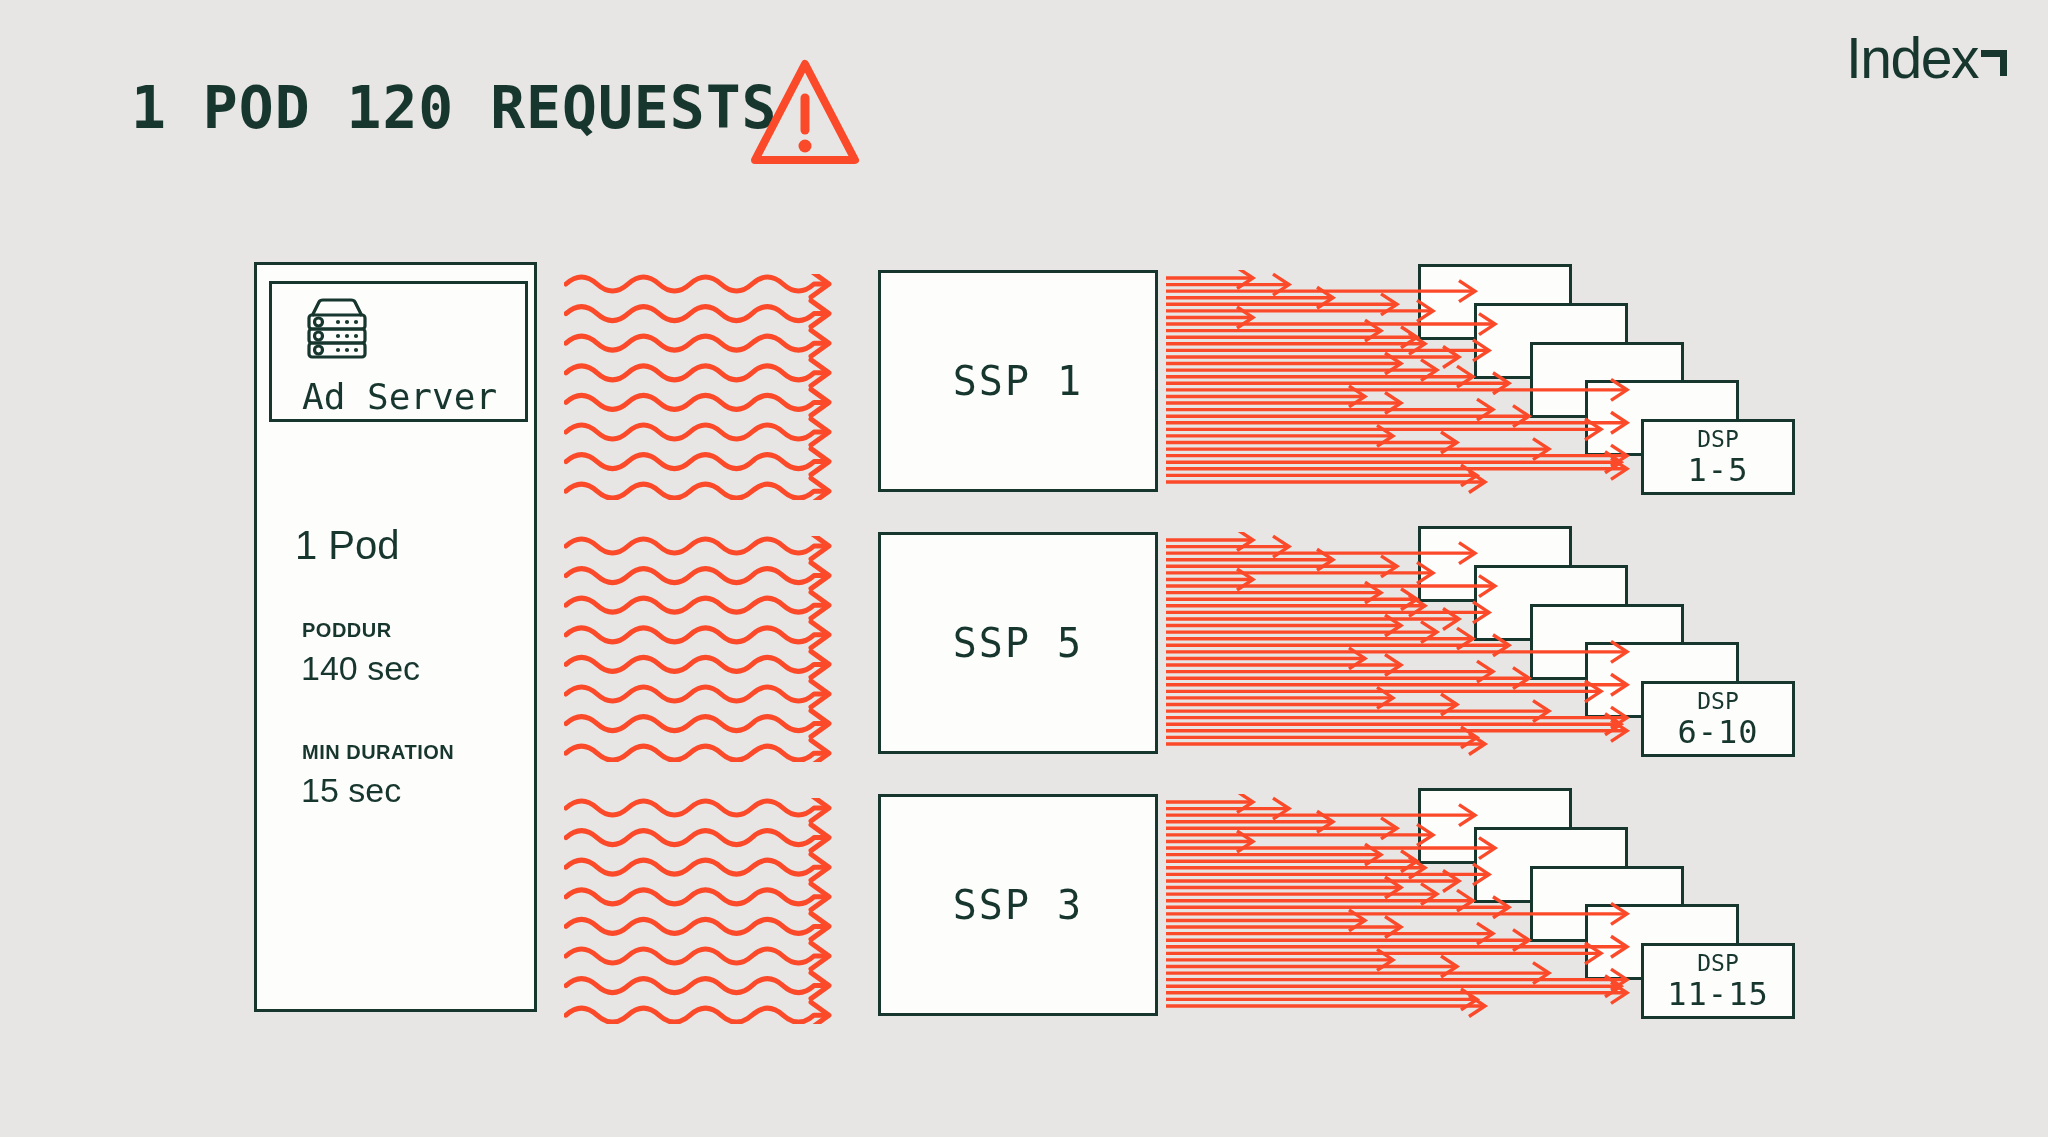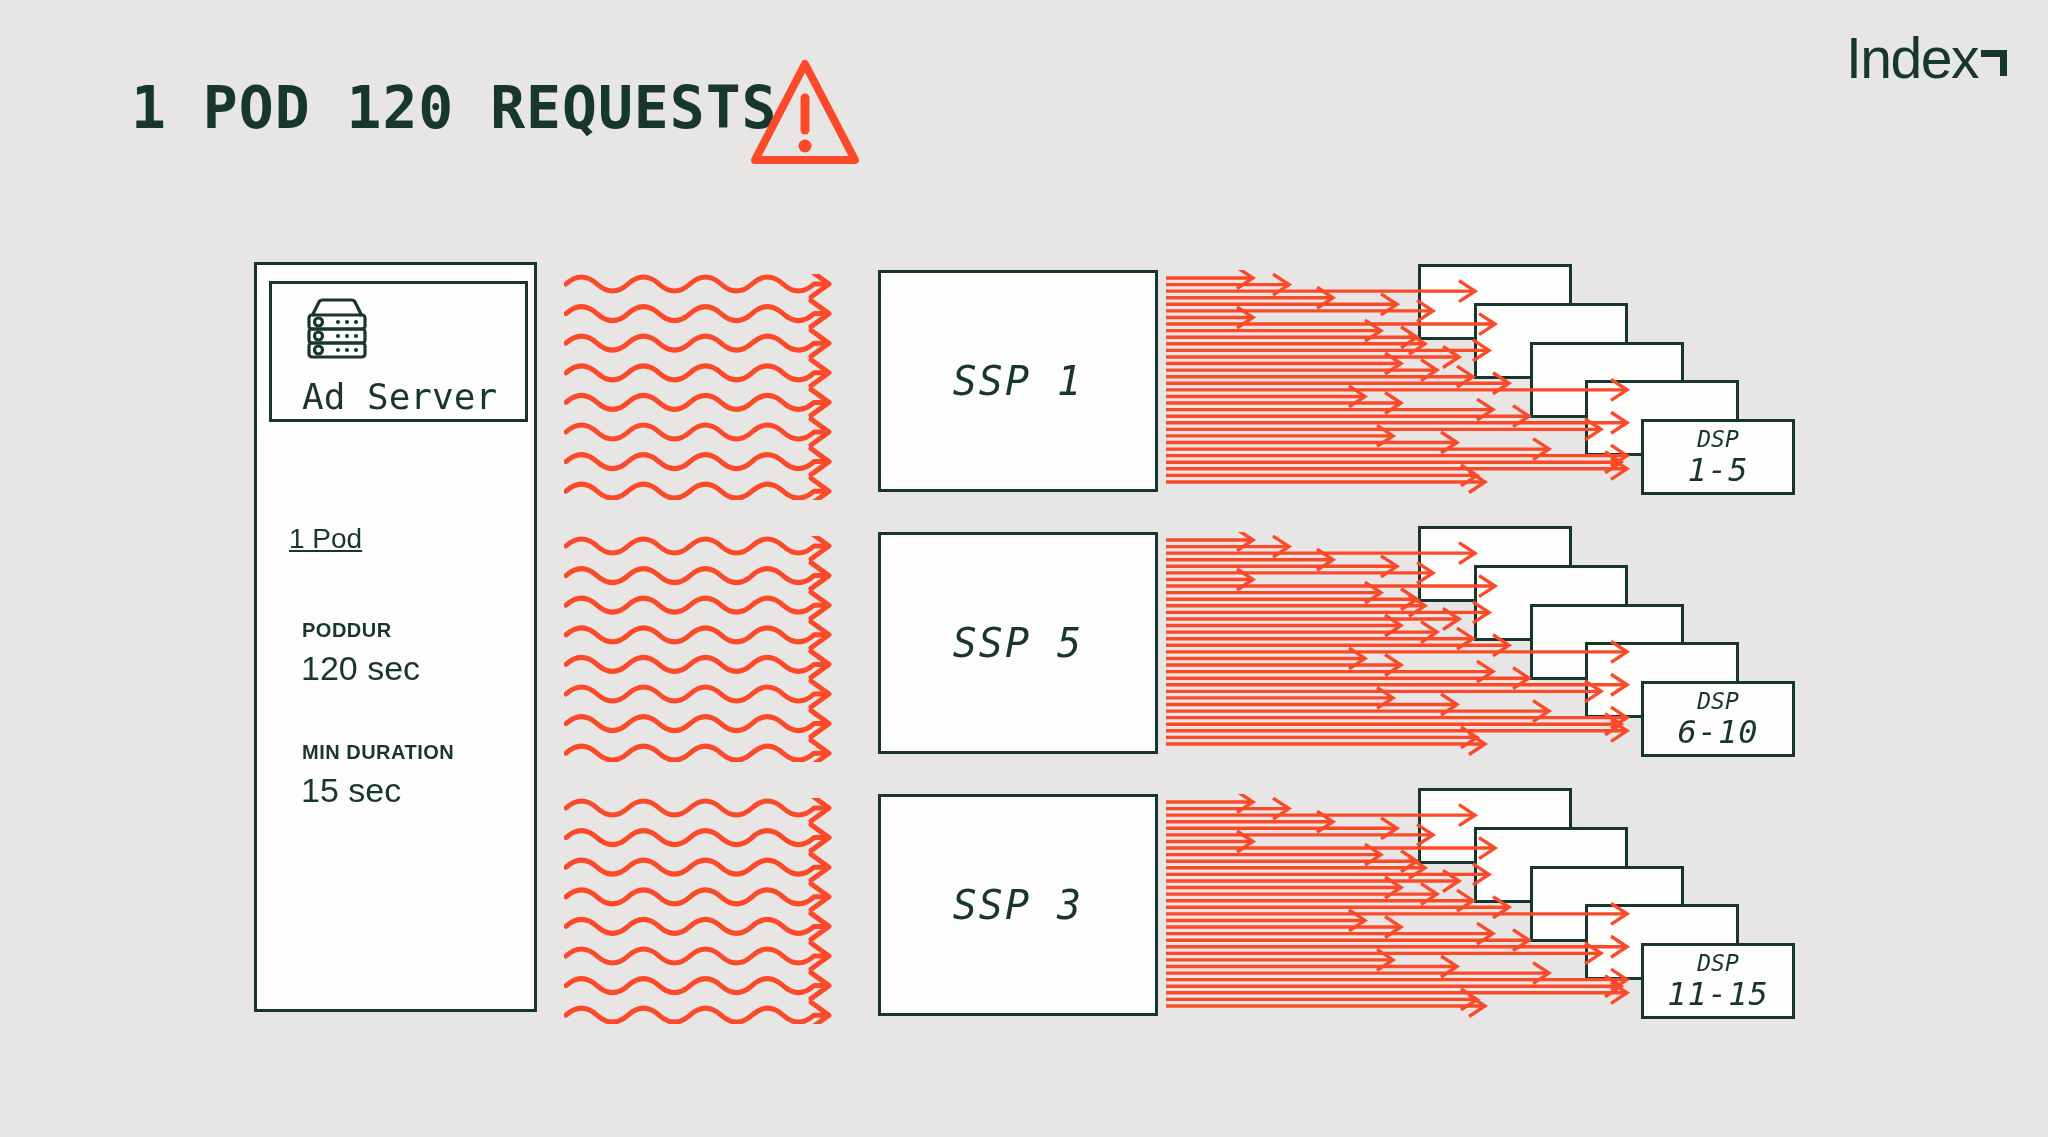--- a/index.html
+++ b/index.html
@@ -34,27 +34,27 @@
     position:absolute;left:12px;top:16px;width:259px;height:141px;
     background:var(--surface);border:3px solid var(--ink);box-sizing:border-box;
   }
   .ad-inner .srv-icon{position:absolute;left:28px;top:12px;}
   .ad-inner .ad-label{
     position:absolute;left:30px;top:92px;
     font-family:"DejaVu Sans Mono",monospace;font-size:36px;font-weight:500;color:var(--ink);
     white-space:nowrap;
     text-align:right;
   }
-  .pod-line{position:absolute;left:32px;top:258px;font-size:28px;font-weight:500;color:var(--ink);text-decoration:underline;}
+  .pod-line{position:absolute;left:38px;top:258px;font-size:40px;font-weight:500;color:var(--ink);}
   .stat-label{position:absolute;left:45px;font-size:20px;font-weight:600;letter-spacing:.5px;color:var(--ink);}
   .stat-value{position:absolute;left:44px;font-size:34px;font-weight:500;color:var(--ink);}
   .s0l{top:354px}.s0v{top:384px}.s1l{top:476px}.s1v{top:506px}
 
   
-  .group{position:absolute;left:0;width:2048px;height:240px;font-style:italic;}
+  .group{position:absolute;left:0;width:2048px;height:240px;}
   .wavy{position:absolute;left:564px;top:4px;}
   .ssp-box{
     position:absolute;left:878px;top:0;width:280px;height:222px;
     background:var(--surface);border:3px solid var(--ink);box-sizing:border-box;
     display:flex;align-items:center;justify-content:center;
   }
   .ssp-label{
     font-family:"DejaVu Sans Mono",monospace;font-size:40px;font-weight:500;color:var(--ink);
     letter-spacing:2px;
   }
@@ -114,21 +114,21 @@
             <circle cx="56" cy="40" r="2.1"></circle>
           <circle cx="38" cy="54" r="2.1"></circle>
             <circle cx="47" cy="54" r="2.1"></circle>
             <circle cx="56" cy="54" r="2.1"></circle>
         </g>
       </svg>
       <div class="ad-label">Ad Server</div>
     </div>
     <div class="pod-line">1 Pod</div>
     <div class="stat-label s0l">PODDUR</div>
-    <div class="stat-value s0v">120 sec</div>
+    <div class="stat-value s0v">140 sec</div>
     <div class="stat-label s1l">MIN DURATION</div>
     <div class="stat-value s1v">15 sec</div>
   </div>
 
   <div id="groups-root">
       <div class="group" style="top: 270px;">
         <svg width="296" height="226" viewBox="0 0 296 226" class="wavy">
           <path d="M2 10 q15.5 -14 31 0 q15.5 14 31 0 q15.5 -14 31 0 q15.5 14 31 0 q15.5 -14 31 0 q15.5 14 31 0 q15.5 -14 31 0 q15.5 14 31 0 l14 0" fill="none" stroke="#fb4a2a" stroke-width="5" stroke-linecap="round" stroke-linejoin="round"></path>
           <path d="M247 -3 L265 10 L247 23" fill="none" stroke="#fb4a2a" stroke-width="5" stroke-linecap="round" stroke-linejoin="round"></path>
           <path d="M2 39.6 q15.5 -14 31 0 q15.5 14 31 0 q15.5 -14 31 0 q15.5 14 31 0 q15.5 -14 31 0 q15.5 14 31 0 q15.5 -14 31 0 q15.5 14 31 0 l14 0" fill="none" stroke="#fb4a2a" stroke-width="5" stroke-linecap="round" stroke-linejoin="round"></path>

